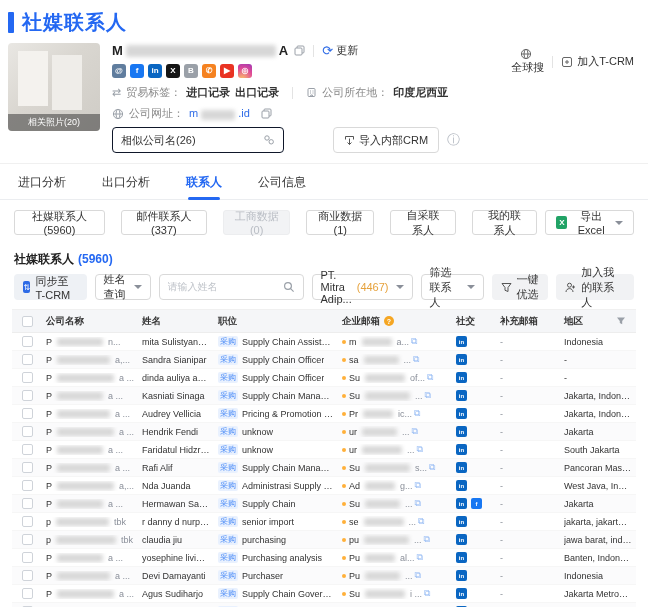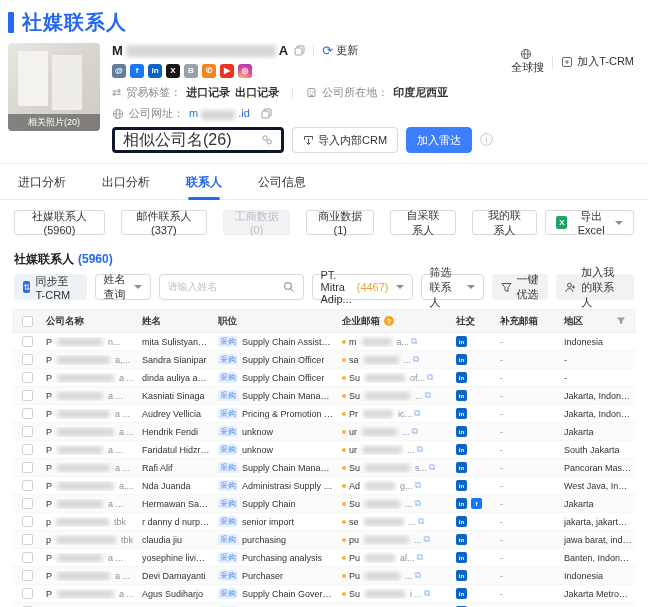--- a/index.html
+++ b/index.html
@@ -26,22 +26,22 @@
   .vdiv { width:1px; height:12px; background:#e3e3e3; margin:0 8px; }
   .refresh-glyph { color:#2E6BE6; font-size:13px; margin-right:3px; }
   .refresh-label { font-size:11px; color:#333; }
   .social-row { display:flex; gap:4px; margin-bottom:7px; }
   .s-chip { width:14px; height:14px; border-radius:3px; color:#fff; font-size:8px; font-weight:bold; display:inline-flex; align-items:center; justify-content:center; line-height:1; }
   .meta-row { font-size:11px; color:#888; display:flex; align-items:center; gap:5px; margin-bottom:6px; }
   .meta-strong { color:#333; font-weight:bold; }
   .meta-ico { color:#9aa0a8; font-size:11px; display:inline-flex; }
   .link-blue { color:#2E6BE6; }
   .action-row { display:flex; align-items:center; gap:8px; margin-top:4px; }
-  .similar-box { width:172px; height:26px; border:3px solid #0f172a; border-radius:4px; display:flex; align-items:center; justify-content:space-between; padding:0 8px; font-size:16px; color:#333; background:#fff;text-align:center; }
-  .btn { height:26px; padding:0 10px; border:1px solid #d9d9d9; border-radius:4px; background:#fff; font-size:11px; color:#333; display:inline-flex; align-items:center; gap:4px; cursor:pointer; font-family:inherit; }
+  .similar-box { width:172px; height:26px; border:1px solid #0f172a; border-radius:4px; display:flex; align-items:center; justify-content:space-between; padding:0 8px; font-size:11px; color:#333; background:#fff;text-align:center; }
+  .btn { height:26px; padding:0 10px; border:1px solid #d9d9d9; border-radius:4px; background:#fff; font-size:11px; color:#333; display:inline-flex; align-items:center; gap:4px; cursor:pointer; font-family:inherit;margin-left:41px; }
   .btn-primary { background:#3D7EFF; border-color:#3D7EFF; color:#fff; }
   .btn-muted { background:#fff; border-color:#e6e8eb; color:#c3c7cd; }
   .info-glyph { color:#b7bcc4; font-size:13px; }
   .top-actions { position:absolute; right:14px; top:48px; display:flex; align-items:center; font-size:11px; color:#333; }
   .top-actions .lbl { margin-left:4px; }
 
   .divider { height:1px; background:#f0f0f0; margin-top:10px; }
 
   
   .tabs { display:flex; gap:32px; padding:0 16px; border-bottom:1px solid #ebedf0; }
@@ -201,23 +201,20 @@
           </span>
         </div>
         <button class="btn">
           <span>
             <svg width="11" height="11" viewBox="0 0 11 11">
                 <path d="M1.5 4.5v-3h8v3" fill="none" stroke="#555" stroke-width="1"></path>
                 <path d="M5.5 3.5v6M3.5 7.5l2 2 2-2" fill="none" stroke="#555" stroke-width="1"></path>
               </svg>
           </span>
           <span>导入内部CRM</span>
-        </button>
-        <button class="btn btn-primary">
-          <span>加入雷达</span>
         </button>
         <span class="info-glyph">ⓘ</span>
       </div>
     </div>
   </div>
 
   <div class="divider"></div>
 
   <div class="tabs" id="tabs">
       <div class="tab">进口分析</div>

